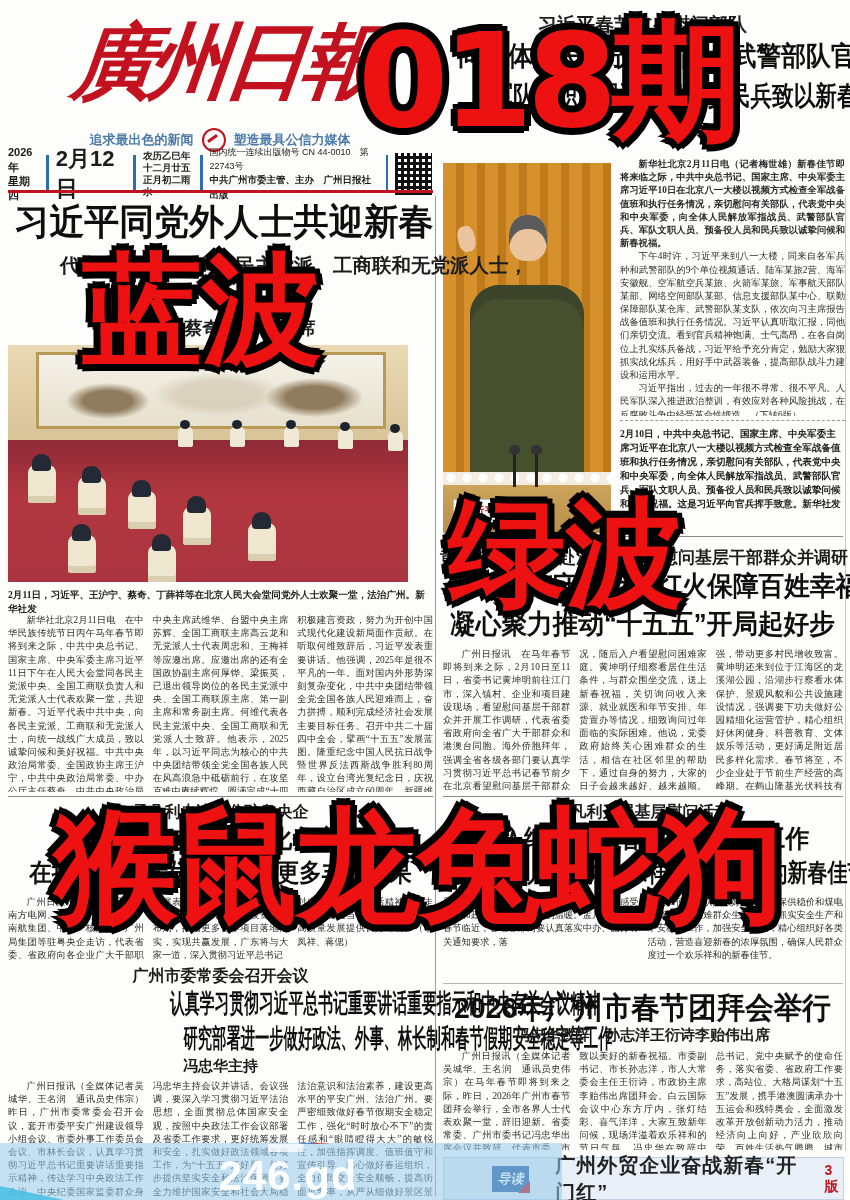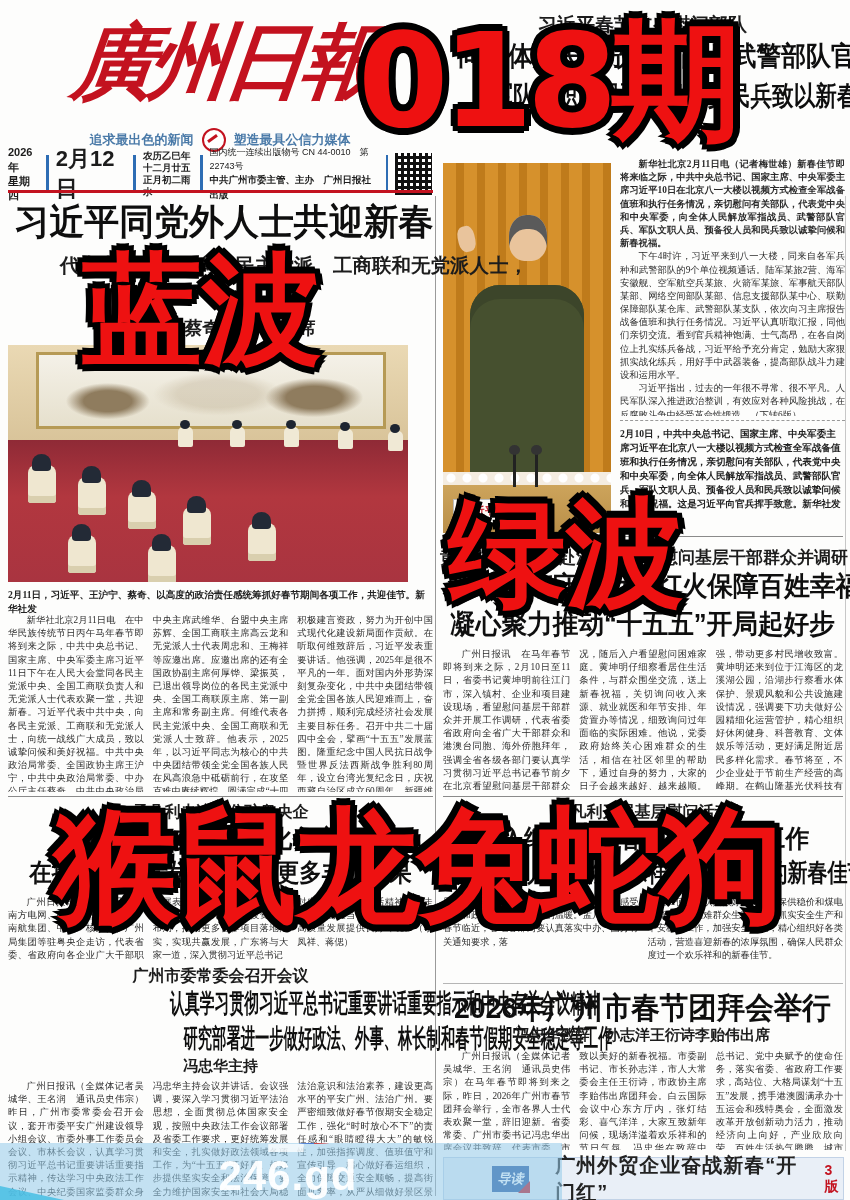--- a/index.html
+++ b/index.html
@@ -204,21 +204,21 @@
   <div class="chairA" style="left:240px;top:178px;">
       <i></i>
     </div>
   <div class="chairA" style="left:60px;top:190px;">
       <i></i>
     </div>
   <div class="chairA" style="left:140px;top:200px;">
       <i></i>
     </div>
 </div>
-<div class="abs caption" style="left:8px;top:588px;width:425px;">2月11日，习近平、王沪宁、蔡奇、以高度的政治责任感统筹抓好春节期间各项工作，共迎佳节。新华社发</div>
+<div class="abs caption" style="left:8px;top:588px;width:425px;">2月11日，习近平、王沪宁、蔡奇、丁薛祥等在北京人民大会堂同党外人士欢聚一堂，法治广州。新华社发</div>
 
 <div class="abs cols3" style="left:8px;top:614px;width:425px;height:178px;">
   <div class="col" style="text-indent:2em;">新华社北京2月11日电　在中华民族传统节日丙午马年春节即将到来之际，中共中央总书记、国家主席、中央军委主席习近平11日下午在人民大会堂同各民主党派中央、全国工商联负责人和无党派人士代表欢聚一堂，共迎新春。习近平代表中共中央，向各民主党派、工商联和无党派人士，向统一战线广大成员，致以诚挚问候和美好祝福。中共中央政治局常委、全国政协主席王沪宁，中共中央政治局常委、中办公厅主任蔡奇，中共中央政治局常委、国务院副总理丁薛祥出席。民革中央主席郑建邦、民盟中央主席丁仲礼、民建中央常务副主席秦博勇、民进中央主席蔡达峰、农工党中央主席何维、致公党中央主席蒋作君、九三学社</div>
   <div class="col">中央主席武维华、台盟中央主席苏辉、全国工商联主席高云龙和无党派人士代表周忠和、王梅祥等应邀出席。应邀出席的还有全国政协副主席何厚铧、梁振英，已退出领导岗位的各民主党派中央、全国工商联原主席、第一副主席和常务副主席。何维代表各民主党派中央、全国工商联和无党派人士致辞。他表示，2025年，以习近平同志为核心的中共中央团结带领全党全国各族人民在风高浪急中砥砺前行，在攻坚克难中赓续辉煌，圆满完成“十四五”目标任务，推动党和国家事业取得新的重大成就。新的一年，各民主党派、工商联和无党派人士要更加紧密团结在以习近平同志为核心的中共中央周围，聚焦“十五五”规划制定实施，</div>
   <div class="col">积极建言资政，努力为开创中国式现代化建设新局面作贡献。在听取何维致辞后，习近平发表重要讲话。他强调，2025年是很不平凡的一年。面对国内外形势深刻复杂变化，中共中央团结带领全党全国各族人民迎难而上，奋力拼搏，顺利完成经济社会发展主要目标任务。召开中共二十届四中全会，擘画“十五五”发展蓝图。隆重纪念中国人民抗日战争暨世界反法西斯战争胜利80周年，设立台湾光复纪念日，庆祝西藏自治区成立60周年、新疆维吾尔自治区成立70周年。坚定不移贯彻新发展理念、推动高质量发展，进一步全面深化改革，我国经济顶压前行、向新向优发展。（下转6版）</div>
 </div>
 
 <div class="abs kicker" style="left:440px;top:546px;width:405px;font-size:17px;">黄坤明春节前夕赴江门市看望慰问基层干部群众并调研</div>
 <div class="abs hl" style="left:440px;top:568px;width:405px;font-size:27px;">
   <span class="cond" style="transform:scaleX(0.95);">用心用情守护万家灯火保障百姓幸福</span>

